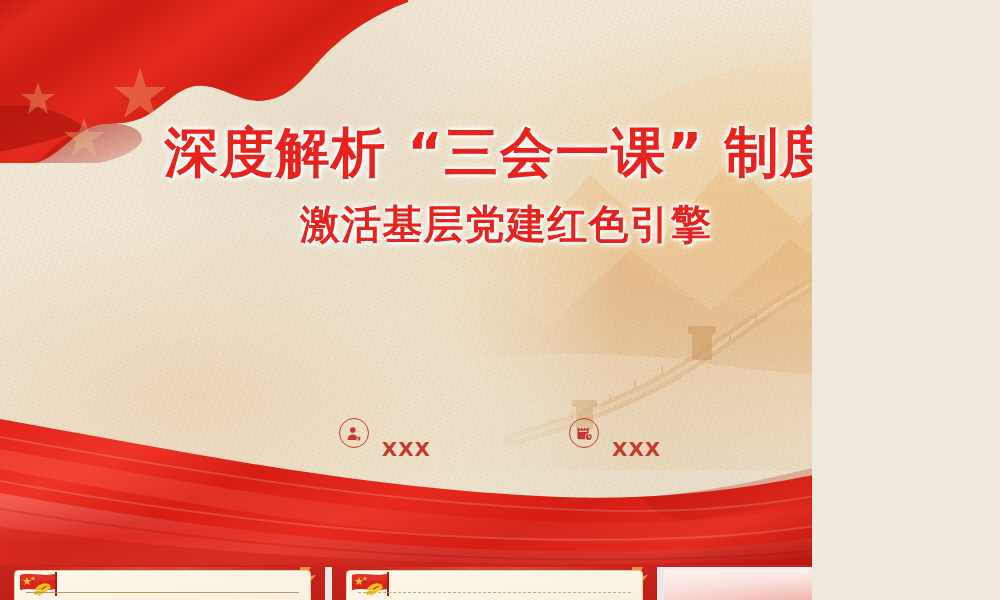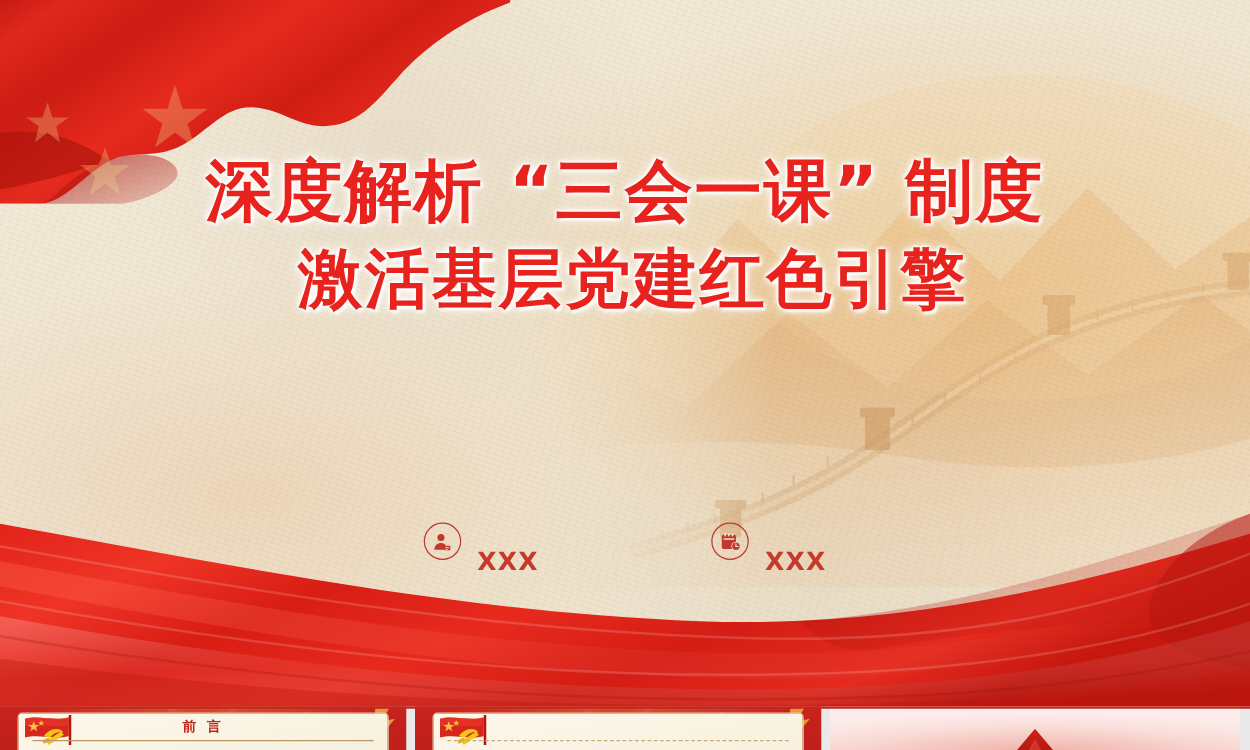--- a/index.html
+++ b/index.html
@@ -4,21 +4,21 @@
 <style>
   * { margin:0; padding:0; box-sizing:border-box; }
   html,body {
     width:1000px; height:600px; overflow:hidden;
     background:#efe9de;
     font-family:"Liberation Sans", sans-serif;
   }
 
   #slide-root {
     position:relative;
-    width:1000px; height:600px;
+    width:812px; height:600px;
     overflow:hidden;
     background:#efe7d8;
     padding-left:16px;
   }
 
   
   .slide-canvas {
     position:absolute; left:0; top:0;
     width:1000px; height:565px;
     overflow:hidden;
@@ -61,21 +61,21 @@
     font-family:"DejaVu Sans","Liberation Sans", sans-serif;
     font-weight:bold;
     color:#e8221d;
     letter-spacing:.03em;
     white-space:nowrap;
     text-shadow:
       0 0 3px #fff, 0 0 6px #fff, 0 0 10px rgba(255,255,255,.9),
       2px 2px 2px rgba(255,255,255,.85), -1px -1px 2px rgba(255,255,255,.8);
   }
   .title-line-1 { font-size:54px; line-height:70px; }
-  .title-line-2 { font-size:52px; line-height:72px;margin-left:12px; }
+  .title-line-2 { font-size:40px; line-height:72px;margin-left:12px; }
 
   .subtitle {
     position:absolute; left:0; top:325px; width:1000px;
     text-align:center; z-index:12;
     font-family:"DejaVu Sans","Liberation Sans", sans-serif;
     font-weight:bold; font-size:22px; letter-spacing:.08em;
     color:#c8352c;
     text-shadow:0 0 3px rgba(255,255,255,.9), 1px 1px 1px rgba(255,255,255,.7);
     white-space:nowrap;
   }
@@ -393,23 +393,20 @@
           </g>
 
           <g transform="translate(24,16)">
             <path d="M-8,2 C-4,-4 4,-6 8,-1 C5,-2 0,-1 -3,3 Z" fill="#f3c518"></path>
             <path d="M-6,6 L6,-2 L8,1 L-4,9 Z" fill="#f3c518"></path>
             <rect x="-9" y="4" width="6" height="3" rx="1.2" fill="#eab20f" transform="rotate(-28 -6 5.5)"></rect>
           </g>
           <rect x="36" y="1" width="2" height="24" fill="#b5150f"></rect>
         </svg>
       </div>
-      <div class="thumb-heading">
-        <span>前 言</span>
-      </div>
       <div class="thumb-rule solid"></div>
     </div>
 
     <div class="thumb thumb-2">
       <div class="thumb-stars">
         <svg viewBox="0 0 325 35" preserveAspectRatio="none">
           <circle cx="162" cy="-6" r="26" fill="none" stroke="#e0564a" stroke-width="6" opacity="0.45"></circle>
           <circle cx="162" cy="-6" r="16" fill="#d9392e" opacity="0.5"></circle>
           <g fill="#f1b24b" opacity="0.6">
             <polygon points="245,4 247,10 253,10 248,14 250,20 245,16 240,20 242,14 237,10 243,10"></polygon>

